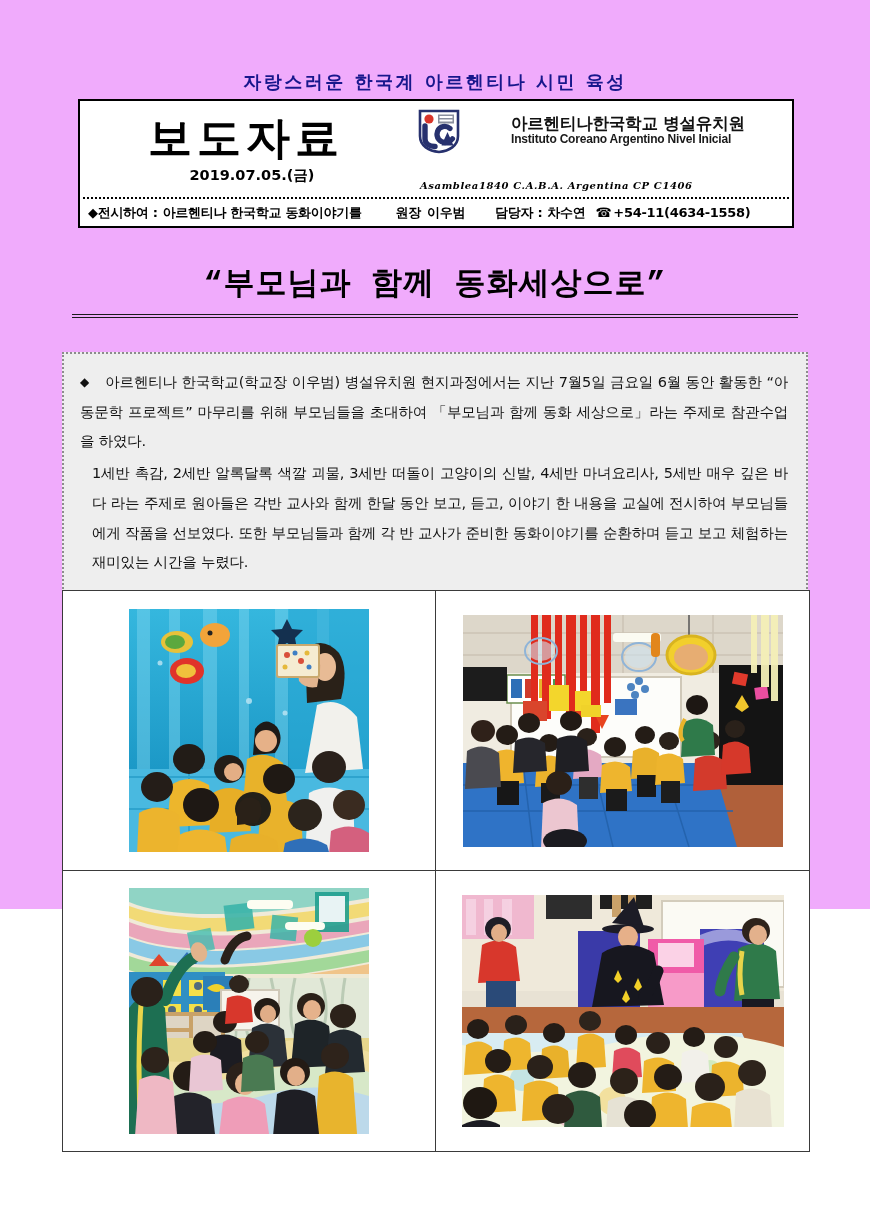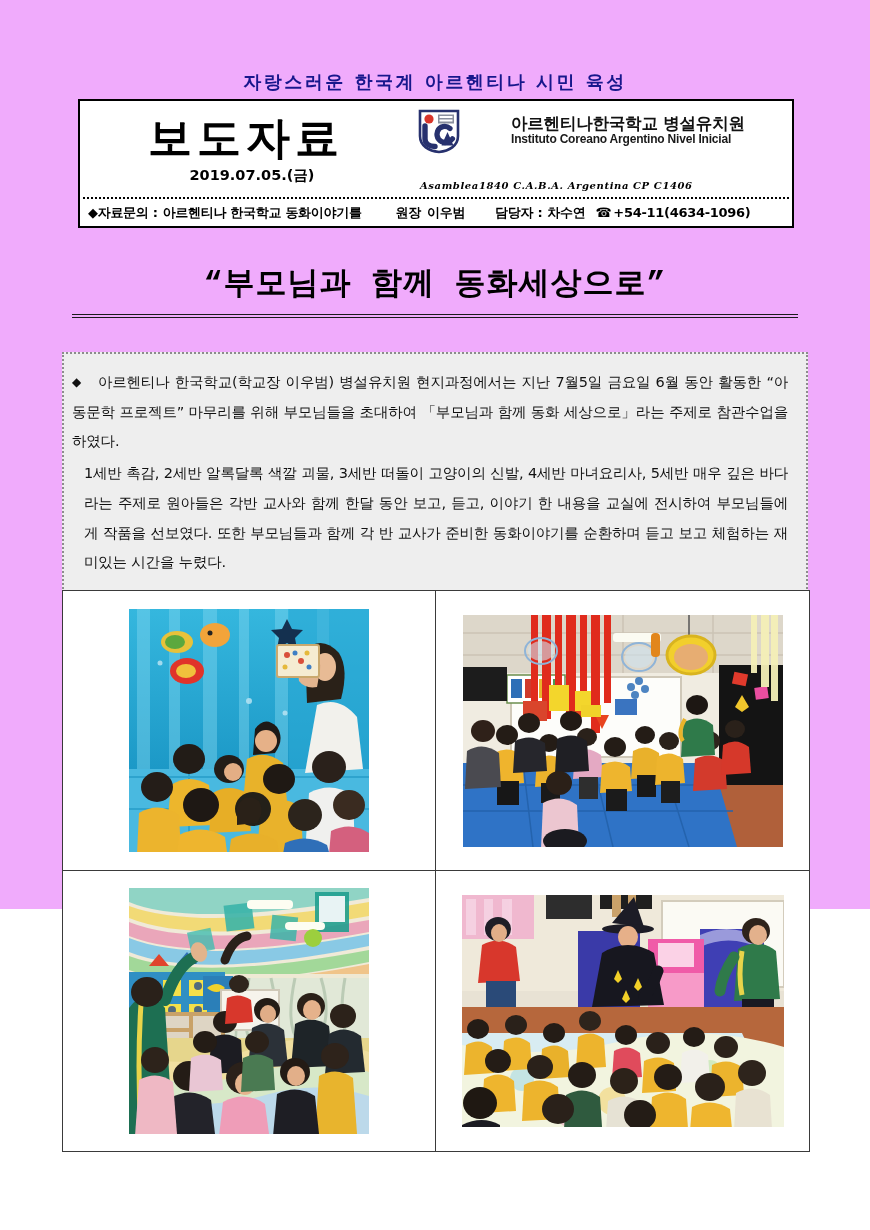--- a/index.html
+++ b/index.html
@@ -168,21 +168,21 @@
 
   
   .bodybox {
     position: absolute;
     left: 62px;
     top: 352px;
     width: 746px;
     box-sizing: border-box;
     border: 2px dotted #8c8c8c;
     background: #eeeeee;
-    padding: 14px 18px 16px 8px;
+    padding: 14px 18px 16px 16px;
   }
   .bodybox p {
     margin: 0;
     font-size: 14.5px;
     line-height: 2.05;
     text-align: justify;
     text-justify: inter-character;
     letter-spacing: -0.2px;
     color: #111;
   }
@@ -263,34 +263,34 @@
           </span>
         </div>
         <div class="mh-address">Asamblea1840 C.A.B.A. Argentina CP C1406</div>
       </div>
     </div>
 
     <div class="mh-sep"></div>
 
     <div class="mh-contact">
       <span class="seg">◆</span>
-      <span class="seg">자료문의 :</span>
+      <span class="seg">전시하여 :</span>
       <span style="width:5px;display:inline-block"></span>
       <span class="seg">아르헨티나 한국학교 동화이야기를</span>
       <span class="gap-lg"></span>
       <span class="seg">원장</span>
       <span style="width:6px;display:inline-block"></span>
       <span class="seg">이우범</span>
       <span class="gap-md"></span>
       <span class="seg">담당자 :</span>
       <span style="width:5px;display:inline-block"></span>
       <span class="seg">차수연</span>
       <span style="width:10px;display:inline-block"></span>
       <span class="phone-icon">☎</span>
-      <span class="seg">+54-11(4634-1096)</span>
+      <span class="seg">+54-11(4634-1558)</span>
     </div>
   </div>
 
   <div class="headline">“부모님과 함께 동화세상으로”</div>
   <div class="rule-double"></div>
 
   <div class="bodybox">
     <p><span class="diamond">◆</span><span>아르헨티나 한국학교(학교장 이우범) 병설유치원 현지과정에서는 지난 7월5일 금요일 6월 동안 활동한 “아동문학 프로젝트” 마무리를 위해 부모님들을 초대하여 「부모님과 함께 동화 세상으로」라는 주제로 참관수업을 하였다.</span></p>
     <p><span>1세반 촉감, 2세반 알록달록 색깔 괴물, 3세반 떠돌이 고양이의 신발, 4세반 마녀요리사, 5세반 매우 깊은 바다 라는 주제로 원아들은 각반 교사와 함께 한달 동안 보고, 듣고, 이야기 한 내용을 교실에 전시하여 부모님들에게 작품을 선보였다. 또한 부모님들과 함께 각 반 교사가 준비한 동화이야기를 순환하며 듣고 보고 체험하는 재미있는 시간을 누렸다.</span></p>
   </div>

